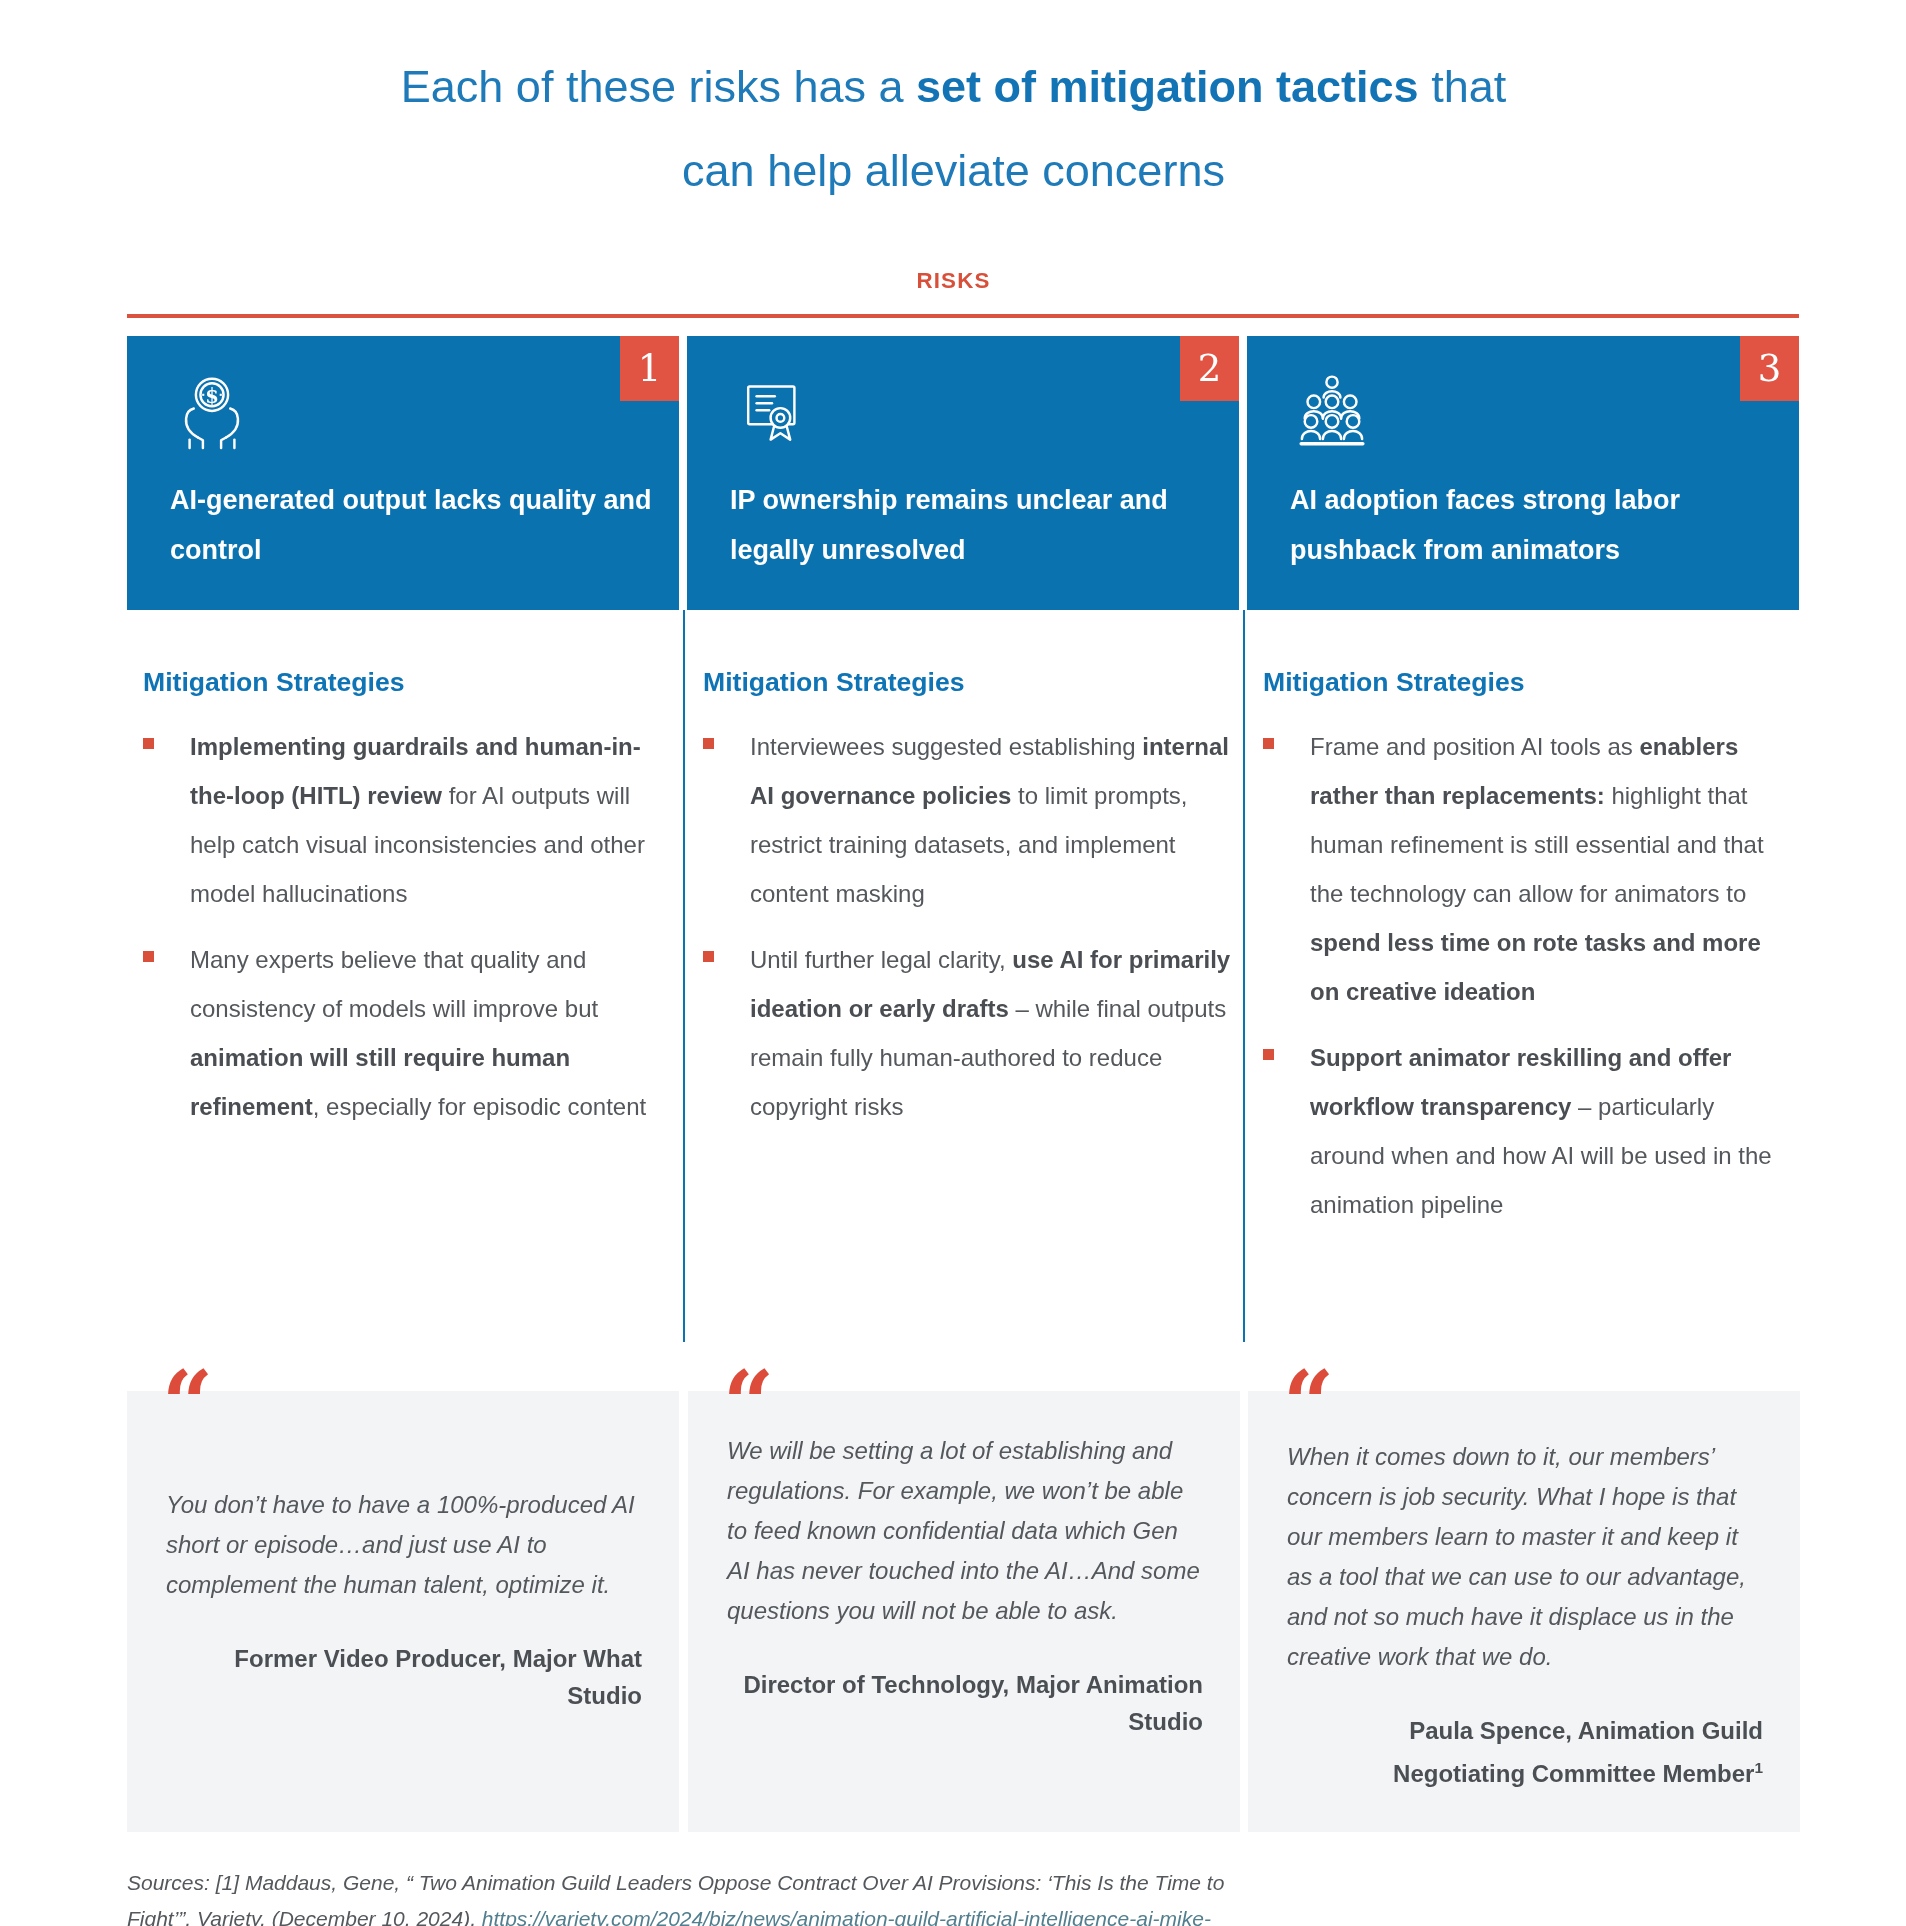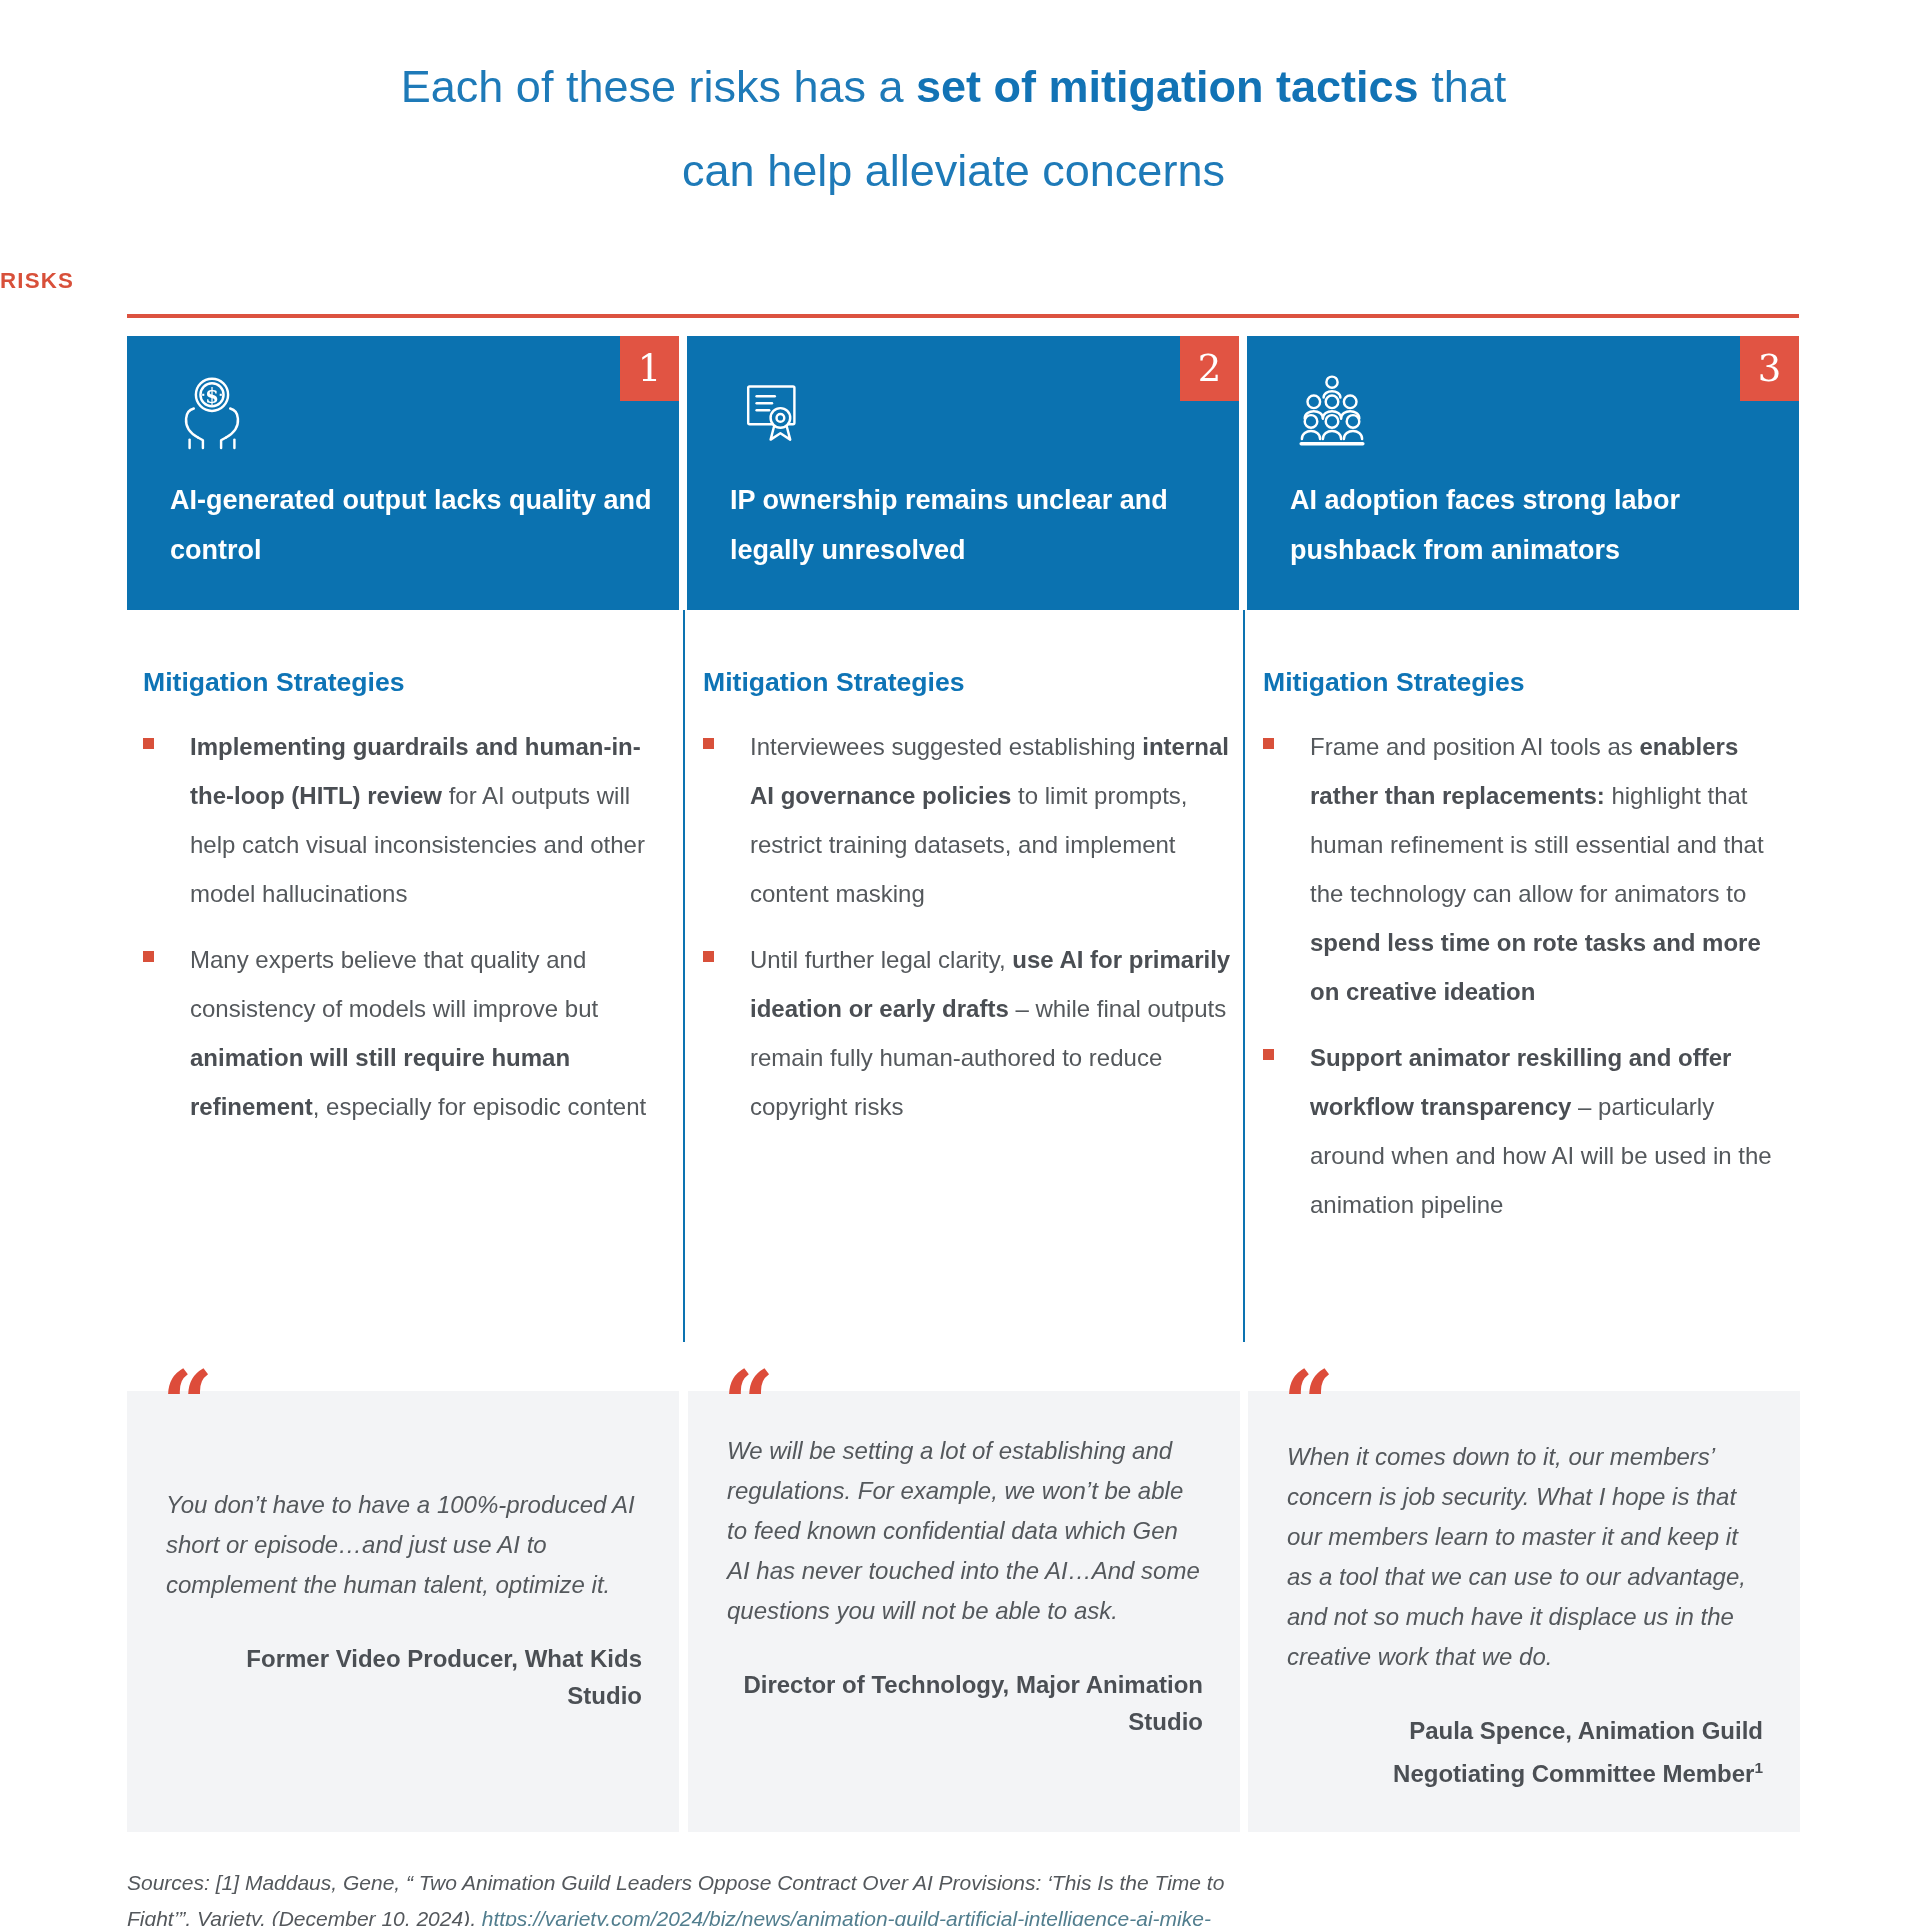--- a/index.html
+++ b/index.html
@@ -14,21 +14,21 @@
   .title{
     position:absolute;top:45px;left:0;width:100%;
     text-align:center;
     font-size:45px;line-height:84px;
     color:#1e7ab8;font-weight:400;
   }
   .title b{font-weight:700;color:#1273b5;}
   
   .risks-label{
     position:absolute;top:268px;left:0;width:100%;
-    text-align:left;
+    text-align:center;
     font-size:22.3px;font-weight:600;letter-spacing:1.2px;
     color:#d8503a;
   }
   .red-rule{
     position:absolute;top:314px;left:127px;width:1672px;height:3.5px;
     background:#dc5240;
   }
   
   .columns{
     position:absolute;top:336px;left:127px;width:1673px;
@@ -229,21 +229,21 @@
       </div>
     </div>
   </div>
 
   <div class="v-divider d1"></div>
   <div class="v-divider d2"></div>
 
   <div class="quote-box q1">
     <div class="quote-mark">“</div>
     <div class="quote-text">You don’t have to have a 100%-produced AI short or episode…and just use AI to complement the human talent, optimize it.</div>
-    <div class="quote-attribution">Former Video Producer, What Kids Studio</div>
+    <div class="quote-attribution">Former Video Producer, Major What Studio</div>
   </div>
 
   <div class="quote-box q2">
     <div class="quote-mark">“</div>
     <div class="quote-text">We will be setting a lot of establishing and regulations.  For example, we won’t be able to feed known confidential data which Gen AI has never touched into the AI…And some questions you will not be able to ask.</div>
     <div class="quote-attribution">Director of Technology, Major Animation Studio</div>
   </div>
 
   <div class="quote-box q3">
     <div class="quote-mark">“</div>

